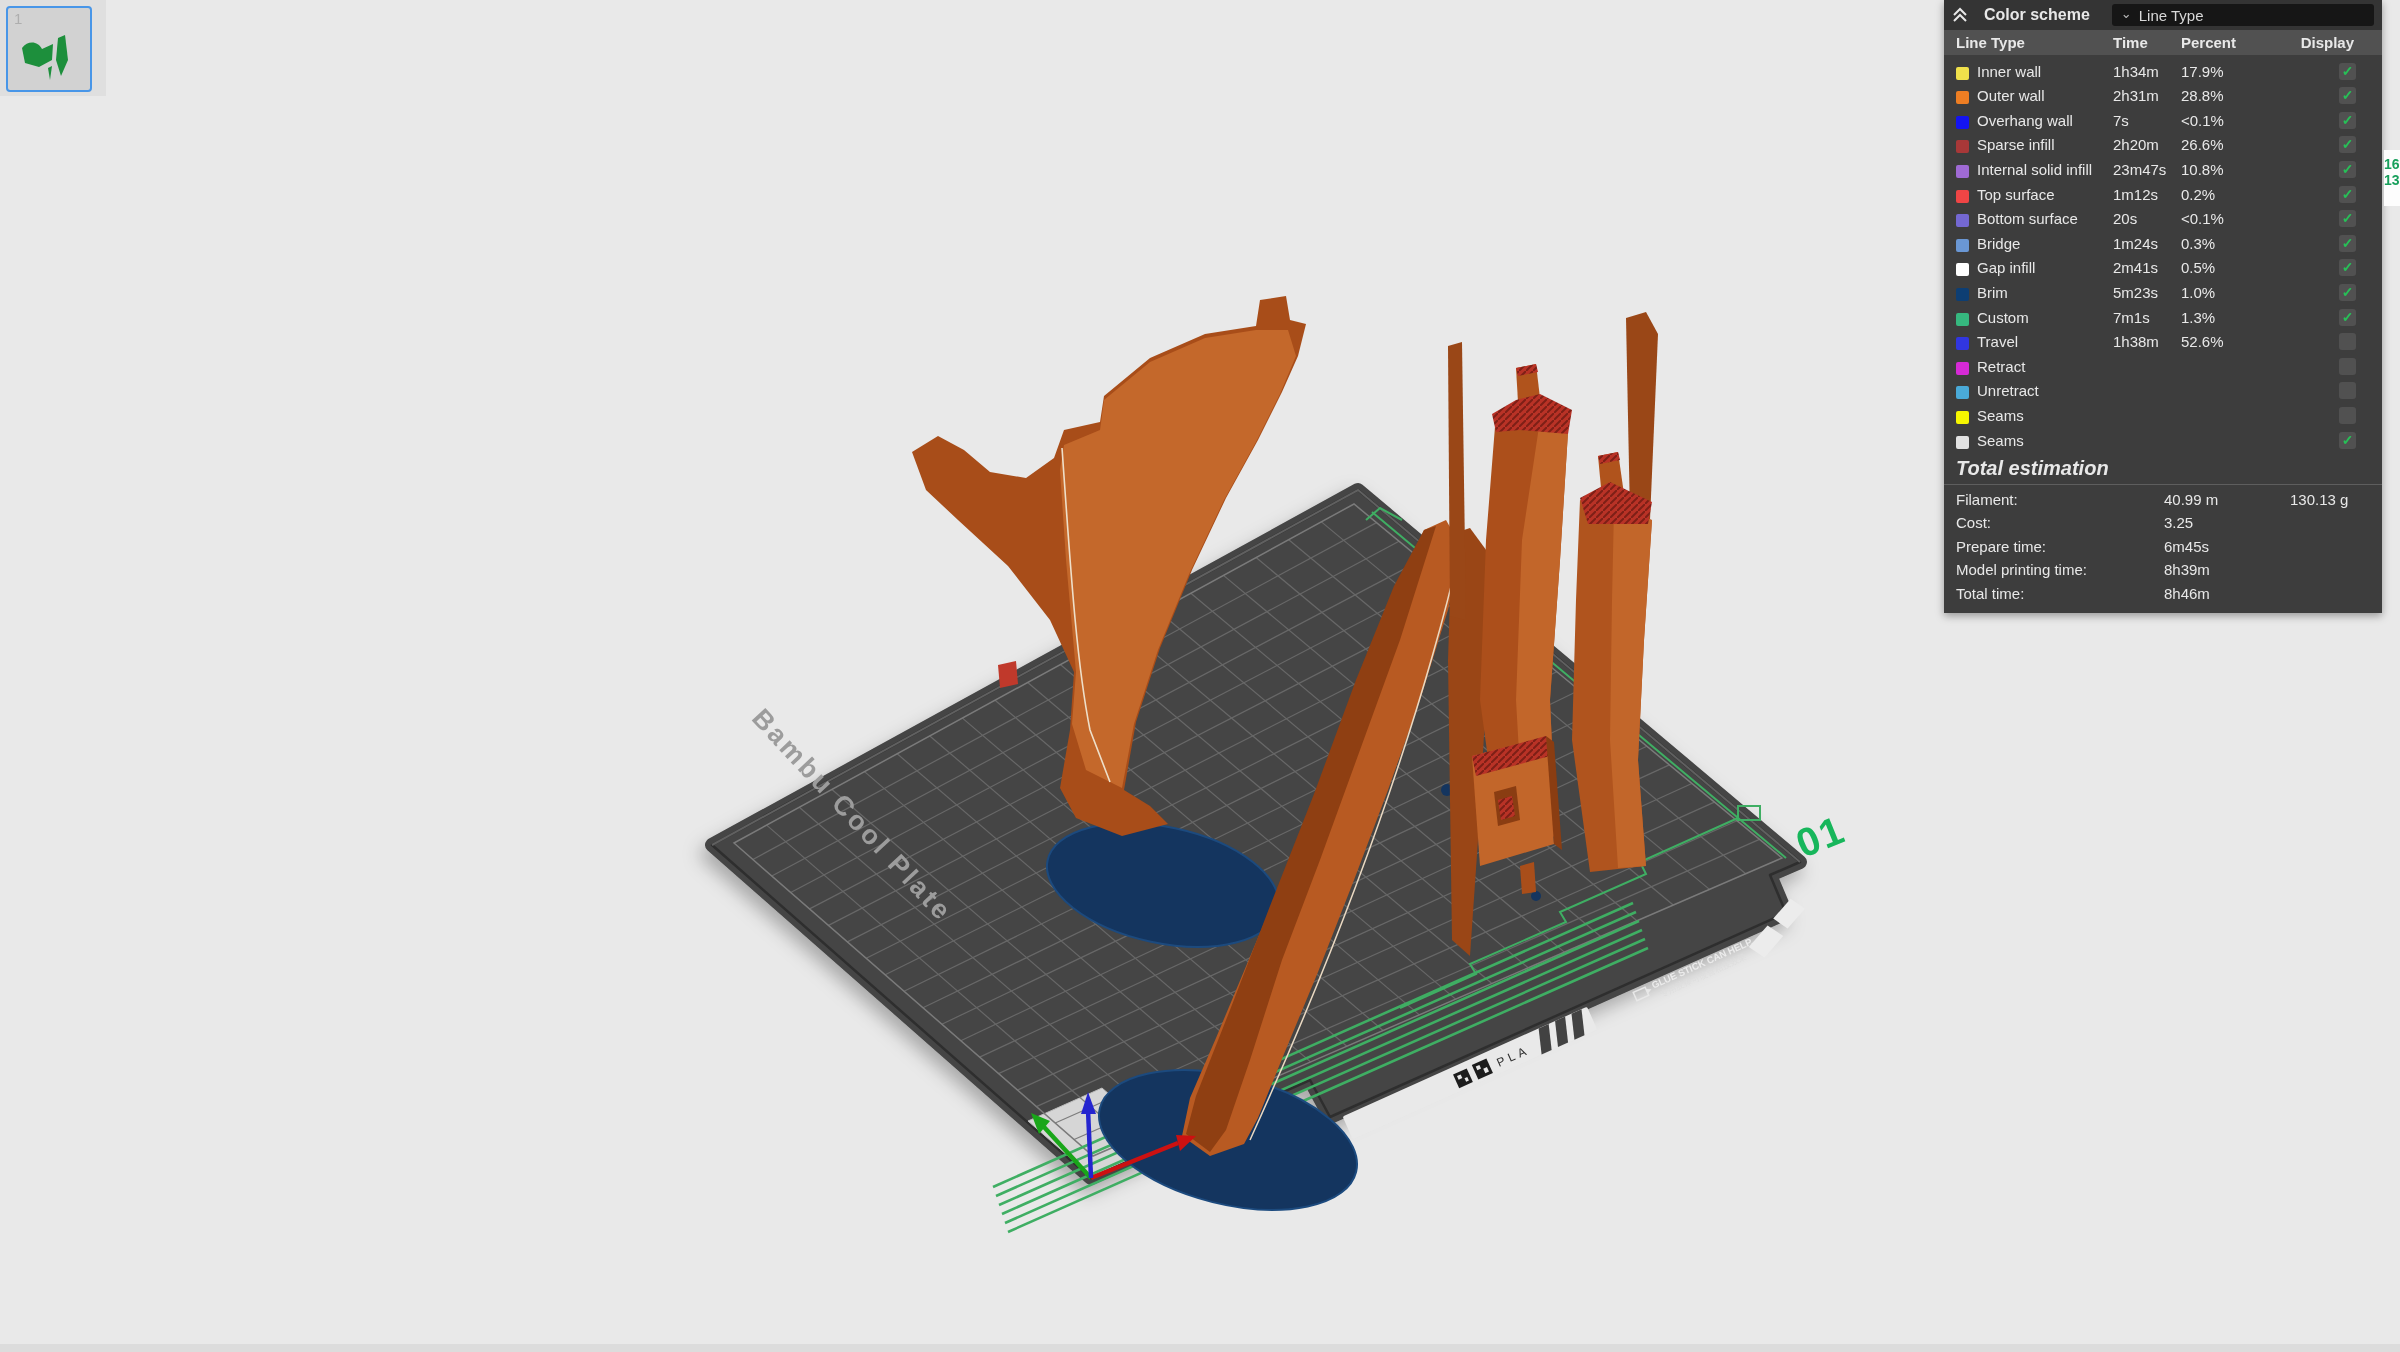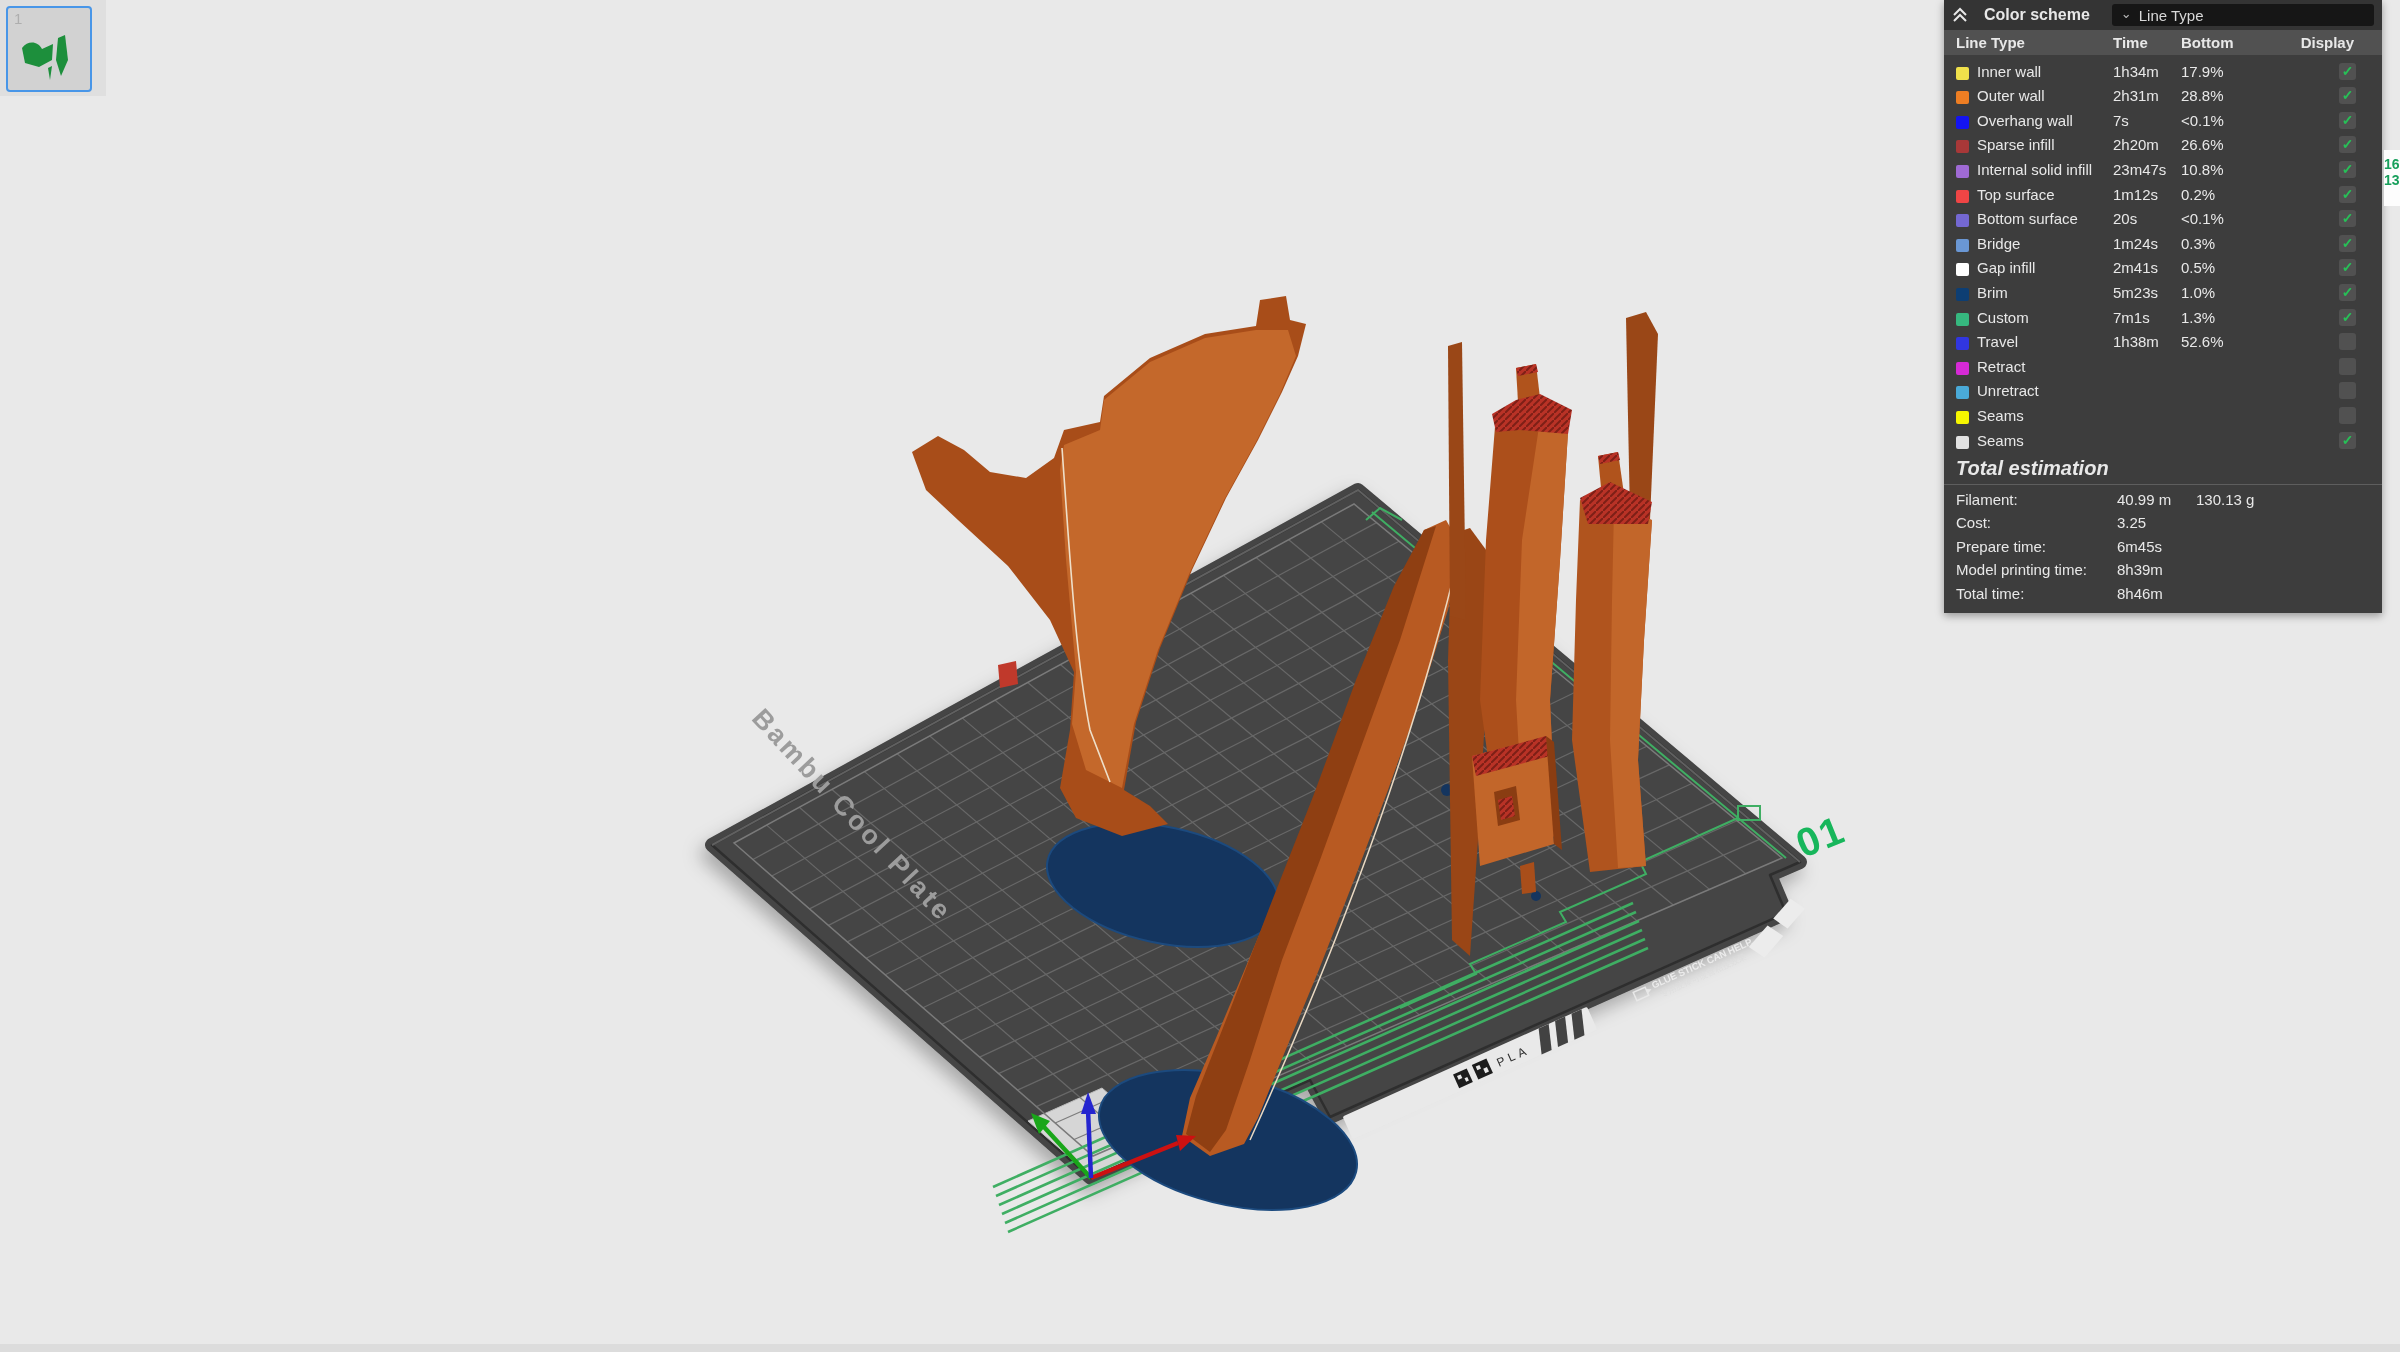--- a/index.html
+++ b/index.html
@@ -25,21 +25,21 @@
                 font-weight:bold;font-size:15px;padding-left:12px;}
   .h-linetype{width:157px}.h-time{width:68px}.h-percent{flex:1}.h-display{margin-right:28px}
   .lt-row{display:flex;align-items:flex-end;height:24.6px;padding-left:12px;font-size:15px;}
   .swatch{width:13px;height:13px;border-radius:2px;margin-right:8px;flex:none;}
   .lt-label{width:136px;white-space:nowrap;overflow:hidden;}
   .lt-time{width:68px}.lt-pct{flex:1}
   .lt-check{width:17px;height:17px;margin-right:26px;background:#515151;border-radius:3px;
             color:#27c057;font-weight:bold;font-size:14px;line-height:17px;text-align:center;flex:none;}
   .total-title{font-weight:bold;font-size:20px;padding:8px 0 4px 12px;font-style:italic;}
   .divider{border-top:1px solid #5e5e5e;margin:0 0 3px 0;}
-  .ti-row{display:flex;align-items:center;height:23.5px;padding-left:12px;font-size:15px;}
+  .ti-row{display:flex;align-items:center;height:23.5px;padding-left:12px;font-size:15px;gap:47px;}
   .ti-label{width:161px}.ti-v1{width:79px}.ti-v2{flex:1}
 
   
   .slider-sliver{position:absolute;left:2384px;top:150px;width:36px;height:50px;background:#fdfdfd;
                  color:#18a05c;font-size:14px;font-weight:bold;line-height:16px;overflow:hidden;
                  padding-top:6px;}
   .bottom-strip{position:absolute;left:0;top:1344px;width:2400px;height:8px;background:#dcdcdc;}
   .scene{position:absolute;left:0;top:0;}
 </style>
 </head>
@@ -233,21 +233,21 @@
     <span class="panel-title">Color scheme</span>
     <div class="dropdown">
       <span class="dd-chev">⌄</span>
       <span>Line Type</span>
     </div>
   </div>
 
   <div class="panel-header">
     <span class="h-linetype">Line Type</span>
     <span class="h-time">Time</span>
-    <span class="h-percent">Bottom</span>
+    <span class="h-percent">Percent</span>
     <span class="h-display">Display</span>
   </div>
 
   <div id="rows">
   <div class="lt-row">
     <span class="swatch" style="background: rgb(240, 225, 75);"></span>
     <span class="lt-label">Inner wall</span>
     <span class="lt-time">1h34m</span>
     <span class="lt-pct">17.9%</span>
     <span class="lt-check">✓</span>

